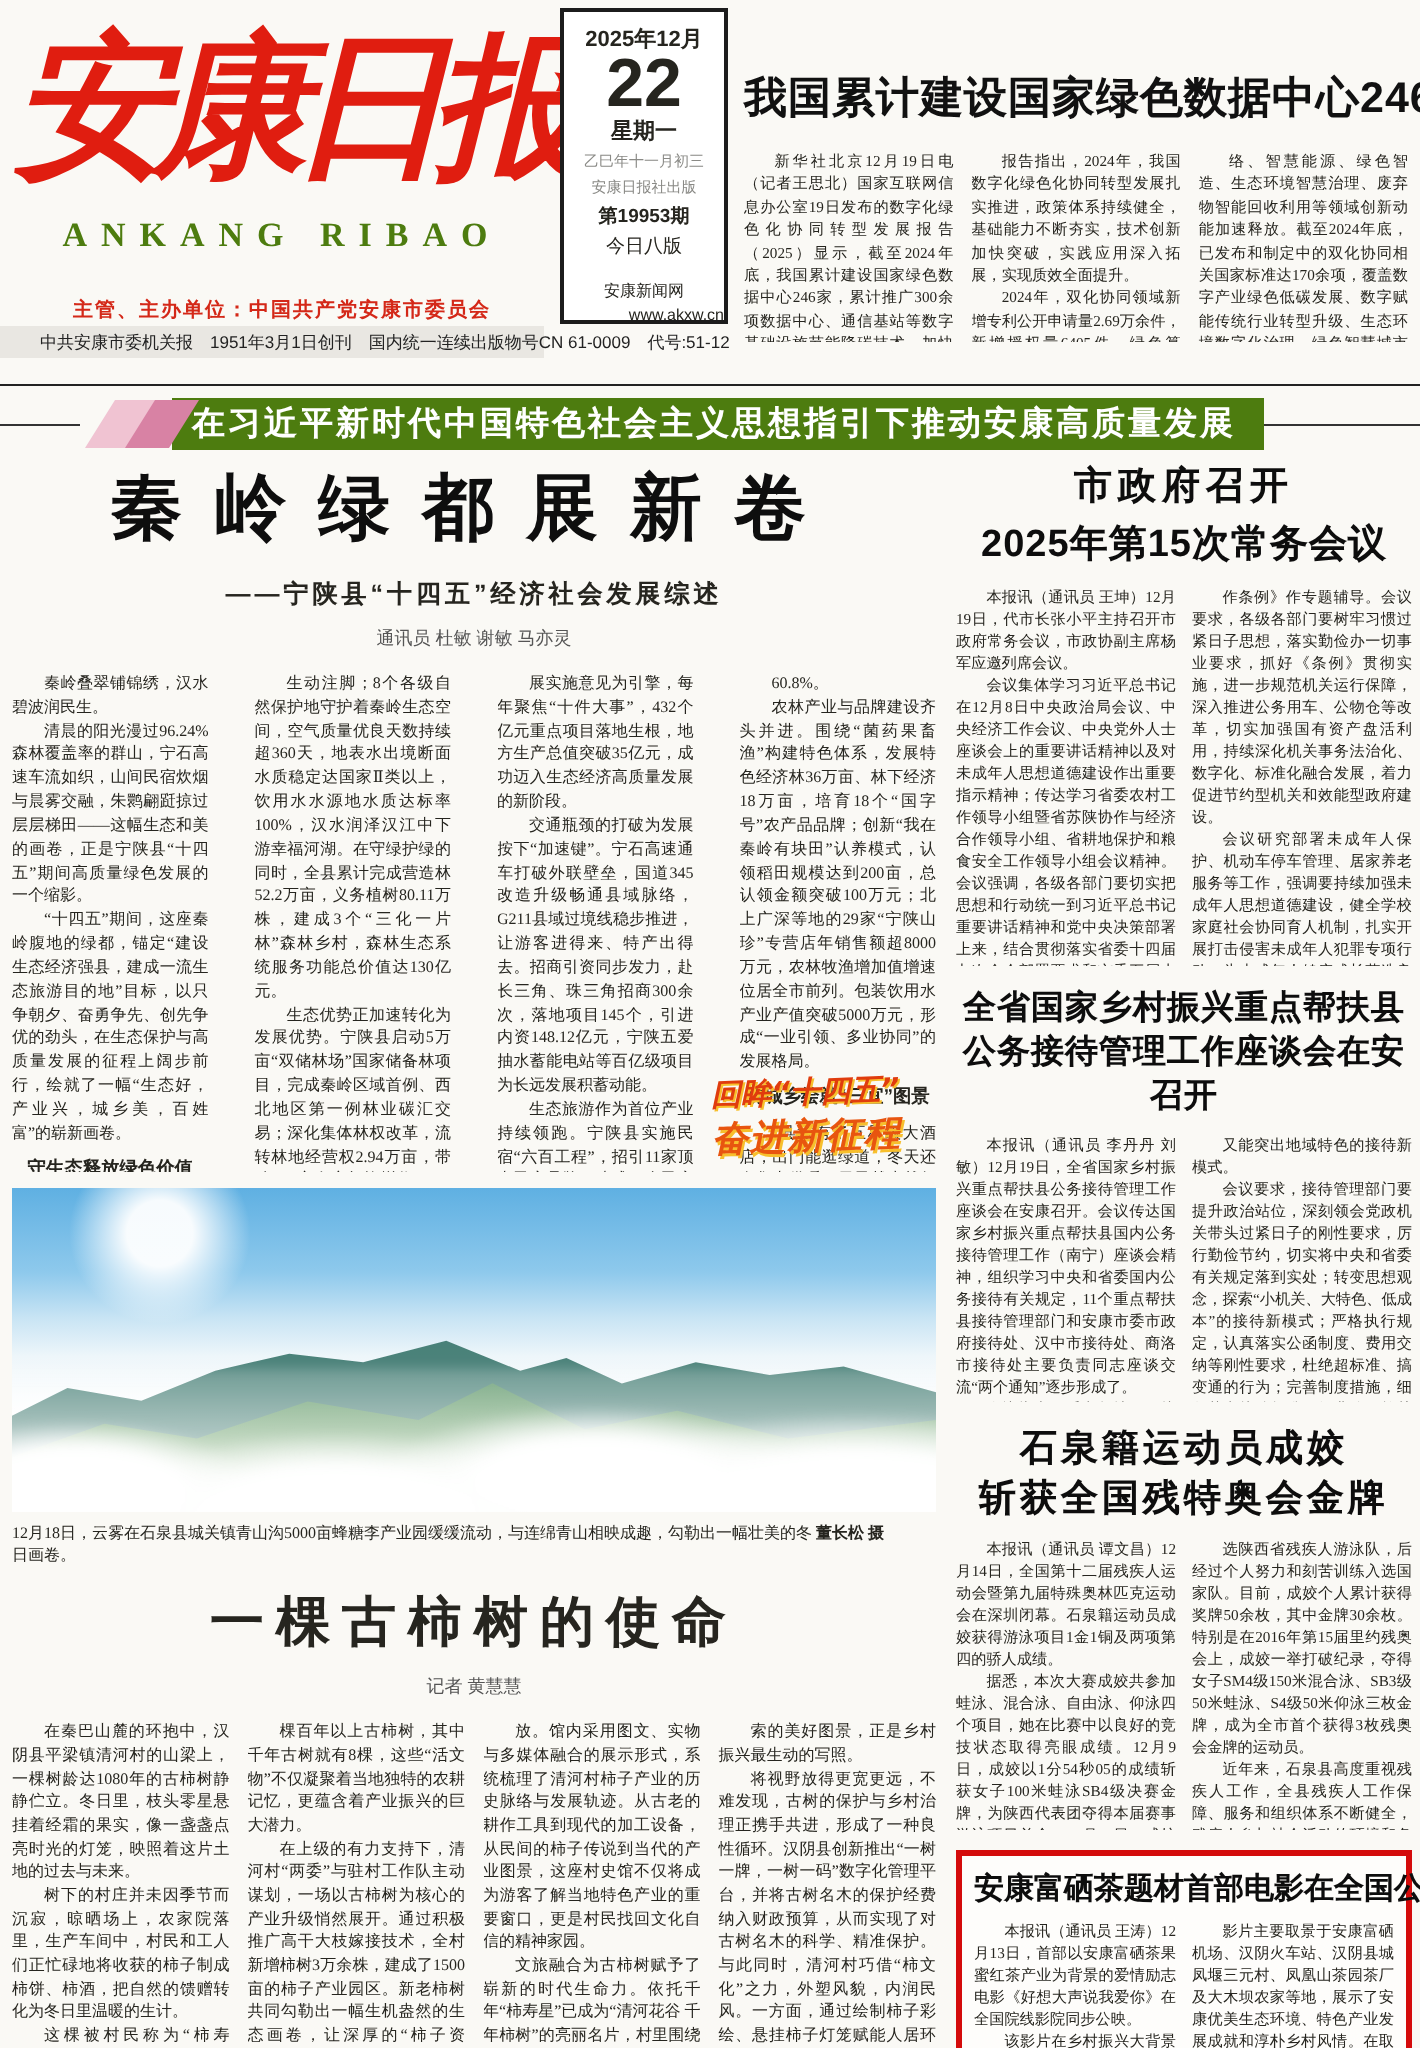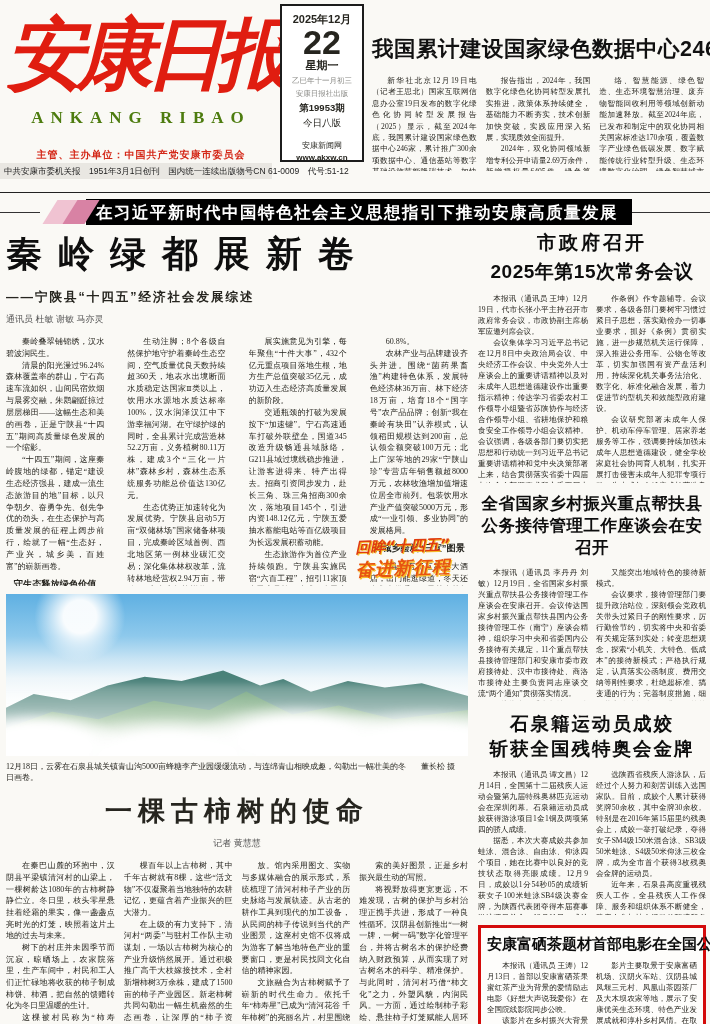--- a/index.html
+++ b/index.html
@@ -14,64 +14,64 @@
   .masthead { position:absolute; left:6px; top:2px; width:270px; height:192px; text-align:center; }
   .calligraphy {
     font-family:"DejaVu Sans",sans-serif; font-weight:bold; font-style:italic;
     color:#e01d10; font-size:78px; line-height:104px; letter-spacing:-8px; white-space:nowrap;
   }
   .pinyin { color:#4d7c0f; font-weight:bold; font-size:17px; letter-spacing:7px; margin-top:2px;
     font-family:"Liberation Serif",serif; }
   .organizer { color:#d42818; font-weight:bold; font-size:10px; margin-top:20px; letter-spacing:1px; }
   .pubbar {
     position:absolute; left:0; top:163px; width:272px; height:16px; background:#e9e7e2;
-    font-size:8.5px; line-height:16px; white-space:nowrap; text-align:left; padding-left:4px;
+    font-size:8.5px; line-height:16px; white-space:nowrap; text-align:left; padding-left:20px;
     font-family:"Liberation Sans",sans-serif; color:#222;
   }
   .datebox {
     position:absolute; left:280px; top:4px; width:84px; height:158px;
     border:2px solid #1c1c1c; background:#fff; text-align:center; padding-top:6px;
     font-family:"Liberation Sans",sans-serif;
   }
   .db-month { font-size:11px; font-weight:bold; }
   .db-day { font-size:34px; font-weight:bold; line-height:30px; }
   .db-week { font-size:11px; font-weight:bold; margin-top:1px; }
   .db-lunar, .db-pub { font-size:7.5px; color:#8a8a86; margin-top:3px; }
   .db-issue { font-size:9.5px; font-weight:bold; margin-top:3px; }
   .db-pages { font-size:9.5px; margin-top:2px; }
   .db-site { font-size:8px; margin-top:10px; }
-  .db-url { font-size:8px; margin-top:2px; font-weight:bold; }
+  .db-url { font-size:8px; margin-top:2px; font-weight:normal;text-align:right; }
   
   .top-article { position:absolute; left:372px; top:34px; width:332px; }
   .top-article h1 {
     font-family:"Liberation Sans",sans-serif; font-size:21.5px; letter-spacing:0.5px;
     font-weight:bold; white-space:nowrap; color:#111;
   }
   .top-body { display:flex; gap:9px; margin-top:12px; height:96px; overflow:hidden; }
   .col { flex:1; font-size:7.6px; line-height:1.5; text-align:justify; overflow:hidden; }
   .col p { text-indent:2em; }
   .header-rule { position:absolute; left:0; top:192px; width:710px; border-top:1.5px solid #222; }
   
   .banner-row { position:absolute; left:0; top:198px; width:710px; height:28px; display:flex; align-items:center; }
   .b-line { flex:1; height:0; border-top:1.5px solid #333; }
   .b-shape1 { width:34px; height:24px; background:#f0c3d2; transform:skewX(-32deg); margin-left:10px; }
   .b-shape2 { width:22px; height:24px; background:#dختا; background:#d882a4; transform:skewX(-32deg); margin-left:-14px; }
   .banner {
-    background:#000000; color:#fff; font-family:"Liberation Sans",sans-serif;
+    background:#4d7c0f; color:#fff; font-family:"Liberation Sans",sans-serif;
     font-weight:bold; font-size:16.5px; height:26px; line-height:26px;
     padding:0 14px 0 10px; letter-spacing:1.5px; white-space:nowrap; margin-left:-6px;text-align:right;
   }
   .b-line-r { width:78px; height:0; border-top:1.5px solid #333; }
   
   .main-left { position:absolute; left:6px; top:230px; width:462px; }
   .main-right { position:absolute; left:478px; top:230px; width:228px; }
   .subhead { text-align:center !important; font-weight:bold; text-indent:0 !important;
     font-family:"Liberation Sans",sans-serif; margin:5px 0 !important; font-size:1.15em; }
   
-  .q-head { text-align:left; font-family:"Liberation Sans",sans-serif; }
+  .q-head { text-align:center; font-family:"Liberation Sans",sans-serif; }
   .q-title { font-size:36px; font-weight:bold; letter-spacing:16px; color:#0e0e0e; white-space:nowrap; }
   .q-sub { font-size:12.5px; font-weight:bold; margin-top:10px; letter-spacing:2px; }
   .q-byline { font-size:9px; color:#555; margin-top:7px; }
   .q-body { position:relative; display:flex; gap:23px; margin-top:10px; height:250px; overflow:hidden; }
   .q-body .col { font-size:8px; line-height:1.48; }
   .badge { position:absolute; right:6px; bottom:6px; width:118px; transform:rotate(-2deg);
     text-align:center; font-family:"DejaVu Sans",sans-serif; font-style:italic; font-weight:bold; }
   .badge-l1 { font-size:15px; color:#e03c0d; text-shadow:1px 1px 0 #f7bf2c; white-space:nowrap; }
   .badge-l2 { font-size:18px; color:#e8550f; text-shadow:1px 1.5px 0 #f7bf2c; letter-spacing:1px; white-space:nowrap; }
   
@@ -93,21 +93,21 @@
     background:
       radial-gradient(ellipse 90px 34px at 10% 55%, #fff 60%, rgba(255,255,255,0) 100%),
       radial-gradient(ellipse 120px 40px at 35% 65%, #fff 55%, rgba(255,255,255,0) 100%),
       radial-gradient(ellipse 110px 36px at 60% 50%, #fff 55%, rgba(255,255,255,0) 100%),
       radial-gradient(ellipse 140px 44px at 85% 60%, #fff 55%, rgba(255,255,255,0) 100%),
       linear-gradient(180deg, rgba(255,255,255,.2), #fff 70%);
     filter:blur(3px);
   }
   .caption-row { display:flex; margin-top:5px; font-size:8px; line-height:1.4; }
   .caption { flex:1; }
-  .credit { width:60px; text-align:center; font-weight:normal; }
+  .credit { width:60px; text-align:left; font-weight:bold; }
   
   .p-head { text-align:center; margin-top:10px; font-family:"Liberation Sans",sans-serif; }
   .p-title { font-size:27px; font-weight:bold; letter-spacing:6px; }
   .p-byline { font-size:9px; color:#555; margin-top:8px; }
   .p-body { display:flex; gap:9px; margin-top:10px; height:186px; overflow:hidden; }
   .p-body .col { font-size:8px; line-height:1.46; }
   
   .r-art { margin-bottom:10px; }
   .r-head { text-align:center; font-family:"Liberation Sans",sans-serif; font-weight:bold; color:#0d0d0d; }
   .gov .r-h1 { font-size:19px; letter-spacing:3px; }
@@ -268,21 +268,21 @@
       </div>
     </div>
 
     <div class="r-art recep">
       <div class="r-head">
         <div class="r-h1">全省国家乡村振兴重点帮扶县</div>
         <div class="r-h2">公务接待管理工作座谈会在安召开</div>
       </div>
       <div class="r-body">
         <div class="col">
-            <p>本报讯（通讯员 李丹丹 刘敏）12月19日，全省国家乡村振兴重点帮扶县公务接待管理工作座谈会在安康召开。会议传达国家乡村振兴重点帮扶县国内公务接待管理工作（南宁）座谈会精神，组织学习中央和省委国内公务接待有关规定，11个重点帮扶县接待管理部门和安康市委市政府接待处、汉中市接待处、商洛市接待处主要负责同志座谈交流“两个通知”贯彻落实情况。</p>
+            <p>本报讯（通讯员 李丹丹 刘敏）12月19日，全省国家乡村振兴重点帮扶县公务接待管理工作座谈会在安康召开。会议传达国家乡村振兴重点帮扶县国内公务接待管理工作（南宁）座谈会精神，组织学习中央和省委国内公务接待有关规定，11个重点帮扶县接待管理部门和安康市委市政府接待处、汉中市接待处、商洛市接待处主要负责同志座谈交流“两个通知”逐步形成了。</p>
             <p>会议指出，重点帮扶县的接待工作既是保障公务运转的必要环节，也是落实中央八项规定精神、纠治“四风”问题的关键领域。强调重点帮扶县做好接待工作首先要把握政治属性和地域定位，解放思想，破除老观念，立足县域实际，探索符合接待工作新形势新要求、</p>
           </div>
         <div class="col">
             <p>又能突出地域特色的接待新模式。</p>
             <p>会议要求，接待管理部门要提升政治站位，深刻领会党政机关带头过紧日子的刚性要求，厉行勤俭节约，切实将中央和省委有关规定落到实处；转变思想观念，探索“小机关、大特色、低成本”的接待新模式；严格执行规定，认真落实公函制度、费用交纳等刚性要求，杜绝超标准、搞变通的行为；完善制度措施，细化落实接待标准、经费管理等关键环节，形成闭环管理。</p>
           </div>
       </div>
     </div>
 
     <div class="r-art ath">

